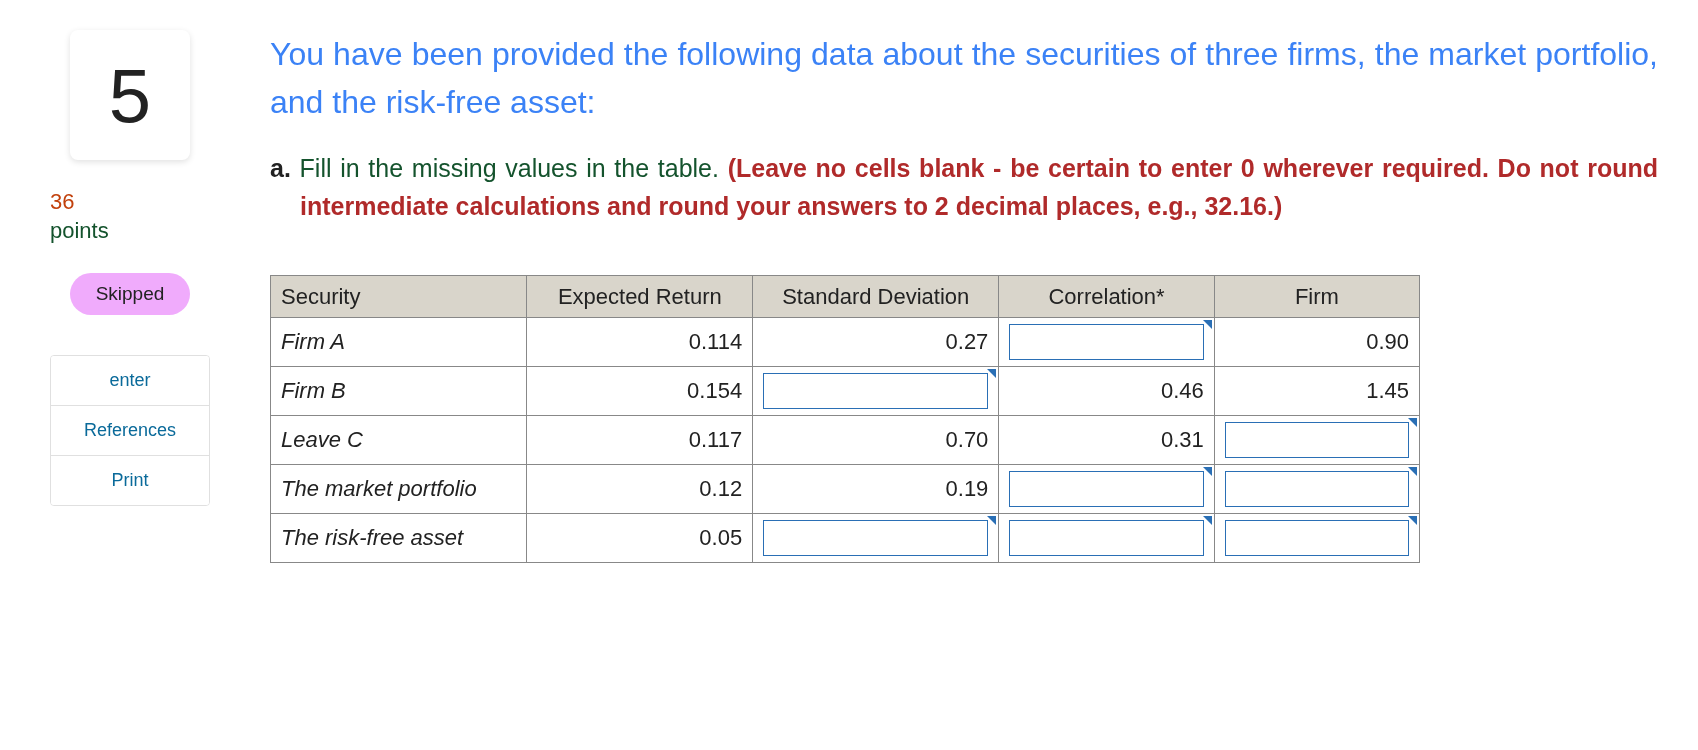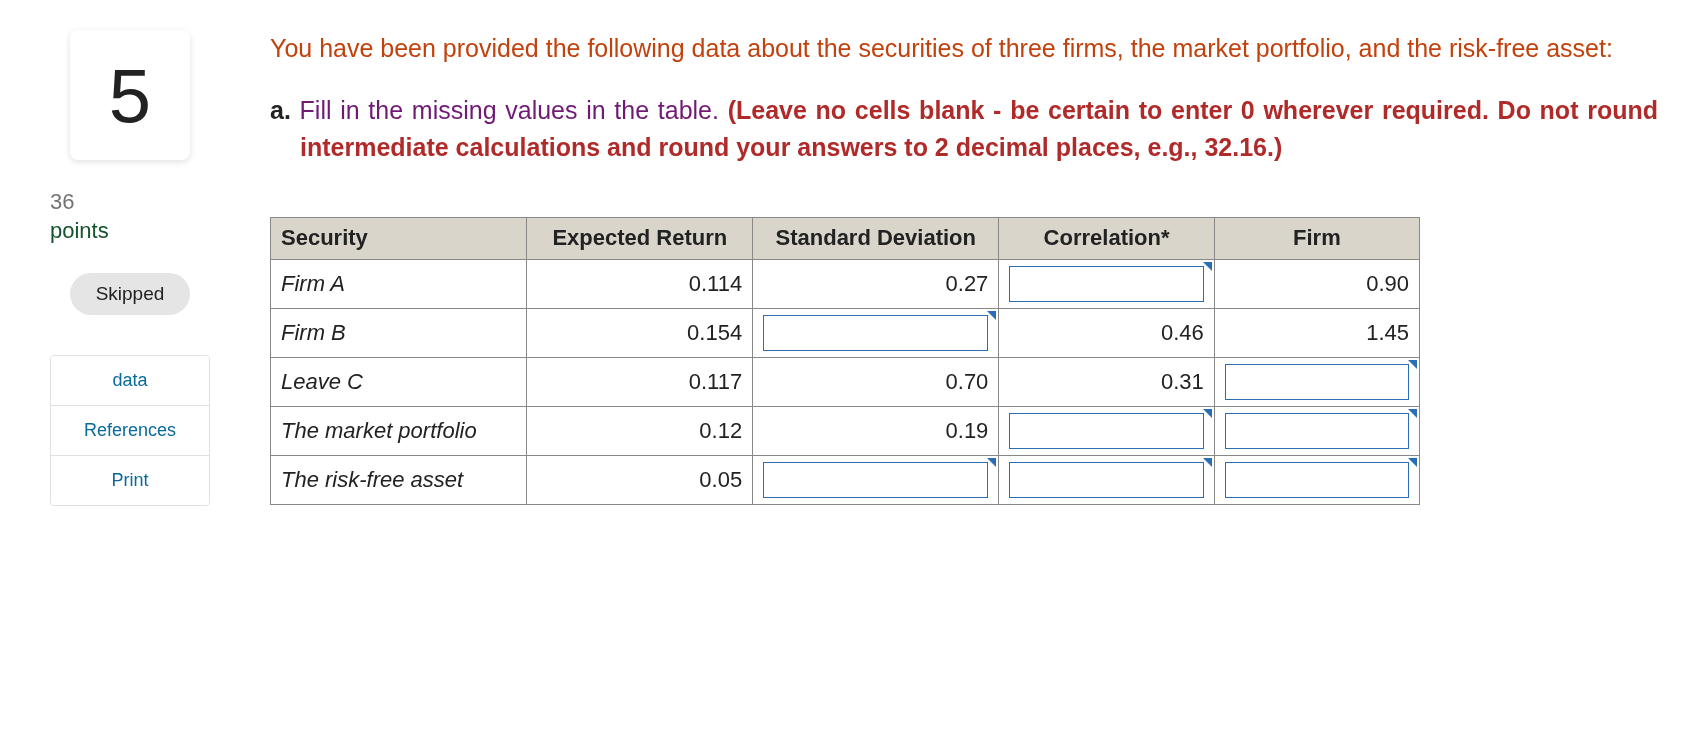--- a/index.html
+++ b/index.html
@@ -36,24 +36,24 @@
     color: #222;
     margin-bottom: 28px;
   }
   .points-block {
     align-self: flex-start;
     margin-left: 10px;
     margin-bottom: 28px;
     font-size: 22px;
     line-height: 1.3;
   }
-  .points-value { color: #737373; }
+  .points-value { color: #c2410c; }
   .points-label { color: #14532d; }
   .skipped-pill {
-    background: #e5e5e5;
+    background: #f0abfc;
     color: #222;
     font-size: 19px;
     padding: 10px 26px;
     border-radius: 999px;
     margin-bottom: 40px;
   }
   .sidebar-links {
     width: 160px;
     border: 1px solid #e0e0e0;
     border-radius: 4px;
@@ -66,52 +66,52 @@
     font-size: 18px;
     color: #0a6a9a;
     background: #fff;
     border-bottom: 1px solid #e0e0e0;
     cursor: pointer;
   }
   .sidebar-link:last-child { border-bottom: none; }
 
   .main { flex: 1; }
   .prompt-text {
-    font-size: 25px;
+    font-size: 32px;
     line-height: 1.5;
-    color: #c2410c;
+    color: #3b82f6;
     text-align: justify;
     margin-bottom: 24px;
   }
   .part-a {
     font-size: 25px;
     line-height: 1.5;
     text-align: justify;
     margin-bottom: 50px;
     padding-left: 30px;
     text-indent: -30px;
   }
   .part-a .label { font-weight: 700; }
-  .part-a .instr { color: #701a75; }
+  .part-a .instr { color: #14532d; }
   .part-a .warn { color: #b02a2a; font-weight: 700; }
 
   table.data {
     border-collapse: collapse;
     width: 1150px;
     font-size: 22px;
   }
   table.data th, table.data td {
     border: 1px solid #888;
     padding: 6px 10px;
     height: 42px;
     vertical-align: middle;
   }
   table.data th {
     background: #d9d5cb;
-    font-weight: 700;
+    font-weight: 400;
     text-align: center;
   }
   table.data th.left { text-align: left; }
   td.label-cell { text-align: left; font-style: italic; }
   td.val-cell { text-align: right; padding-right: 16px; }
   td.input-cell { padding: 2px; position: relative; }
   .answer-input {
     width: 100%;
     height: 36px;
     border: 1.5px solid #2a6fb5;
@@ -137,21 +137,21 @@
 
 <div class="layout">
   <div class="sidebar">
     <div class="question-number-card">5</div>
     <div class="points-block">
       <div class="points-value">36</div>
       <div class="points-label">points</div>
     </div>
     <div class="skipped-pill">Skipped</div>
     <div class="sidebar-links">
-      <a class="sidebar-link">data</a>
+      <a class="sidebar-link">enter</a>
       <a class="sidebar-link">References</a>
       <a class="sidebar-link">Print</a>
     </div>
   </div>
 
   <div class="main">
     <div class="prompt-text">You have been provided the following data about the securities of three firms, the market portfolio, and the risk-free asset:</div>
 
     <div class="part-a">
       <span class="label">a.</span>

